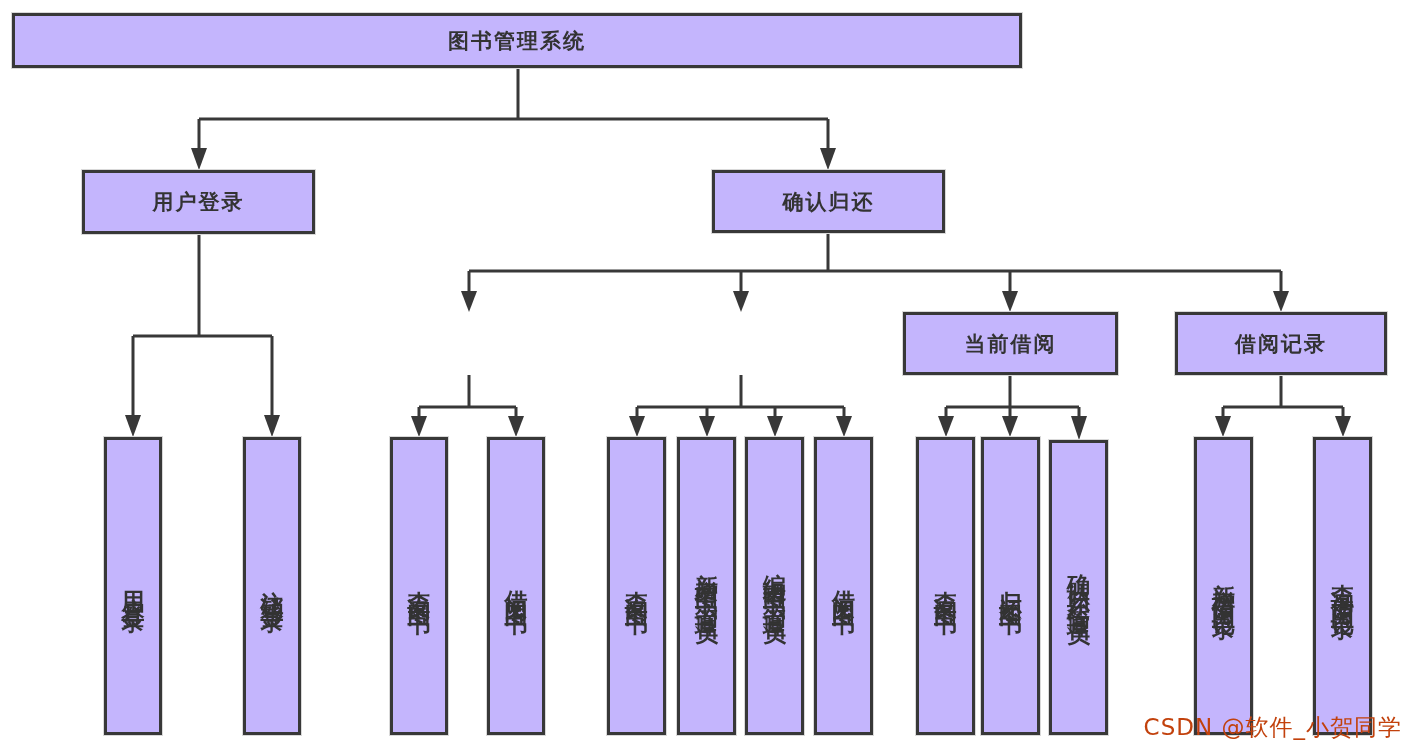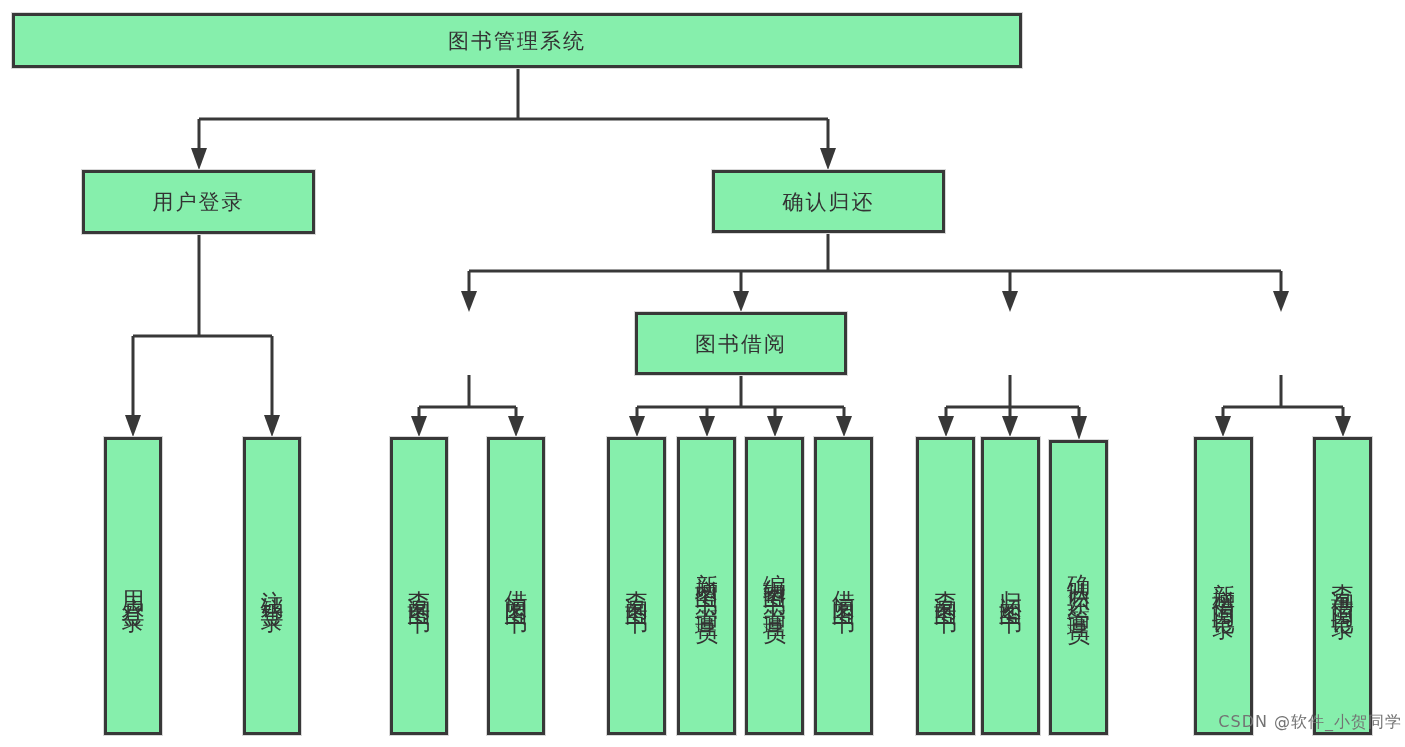--- a/index.html
+++ b/index.html
@@ -3,32 +3,32 @@
 <meta charset="utf-8">
 <style>
   html,body{margin:0;padding:0;background:#ffffff;}
   .stage{
     position:relative;width:1405px;height:747px;background:#ffffff;
     font-family:"DejaVu Sans","Liberation Sans",sans-serif;
     overflow:hidden;color:#333333;
   }
   .wires{position:absolute;left:0;top:0;width:1405px;height:747px;z-index:1;}
   .node{
-    position:absolute;box-sizing:border-box;background:#86efac;
+    position:absolute;box-sizing:border-box;background:#c4b5fd;
     border:3px solid #383838;display:flex;align-items:center;justify-content:center;
-    z-index:2;box-shadow:0 0 0 1px #d9d9d9;
+    z-index:2;box-shadow:0 0 0 1px #d9d9d9;font-weight:bold;
   }
   .hnode{font-size:21px;letter-spacing:2px;}
   .vnode .vtext{
     writing-mode:vertical-rl;text-orientation:mixed;
     font-size:23px;letter-spacing:7px;line-height:1;white-space:nowrap;
   }
   .watermark{
     position:absolute;top:712px;right:3px;z-index:6;
-    font-size:16px;letter-spacing:1px;color:#737373;white-space:nowrap;
+    font-size:23px;letter-spacing:1px;color:#c2410c;white-space:nowrap;
   }
 </style>
 </head>
 <body>
 
 <div class="stage">
 
   <svg class="wires" viewBox="0 0 1405 747">
     <g stroke="#383838" stroke-width="3" fill="none">
 
@@ -67,21 +67,22 @@
       <polygon points="1215,416 1231,416 1223,437"></polygon>
       <polygon points="1335,416 1351,416 1343,437"></polygon>
     </g>
   </svg>
 
   <div class="node hnode" style="left:12px;top:13px;width:1010px;height:55px">图书管理系统</div>
 
   <div class="node hnode" style="left:82px;top:170px;width:233px;height:64px">用户登录</div>
   <div class="node hnode" style="left:712px;top:170px;width:233px;height:63px">确认归还</div>
 
-  <div class="node hnode" style="left:635px;top:312px;width:212px;height:63px">图书借阅</div>
+  <div class="node hnode" style="left:903px;top:312px;width:215px;height:63px">当前借阅</div>
+  <div class="node hnode" style="left:1175px;top:312px;width:212px;height:63px">借阅记录</div>
 
   <div class="node vnode" style="left:104px;top:437px;width:58px;height:298px">
     <span class="vtext">用户登录</span>
   </div>
   <div class="node vnode" style="left:243px;top:437px;width:58px;height:298px">
     <span class="vtext">注销登录</span>
   </div>
 
   <div class="node vnode" style="left:390px;top:437px;width:58px;height:298px">
     <span class="vtext">查询图书</span>

